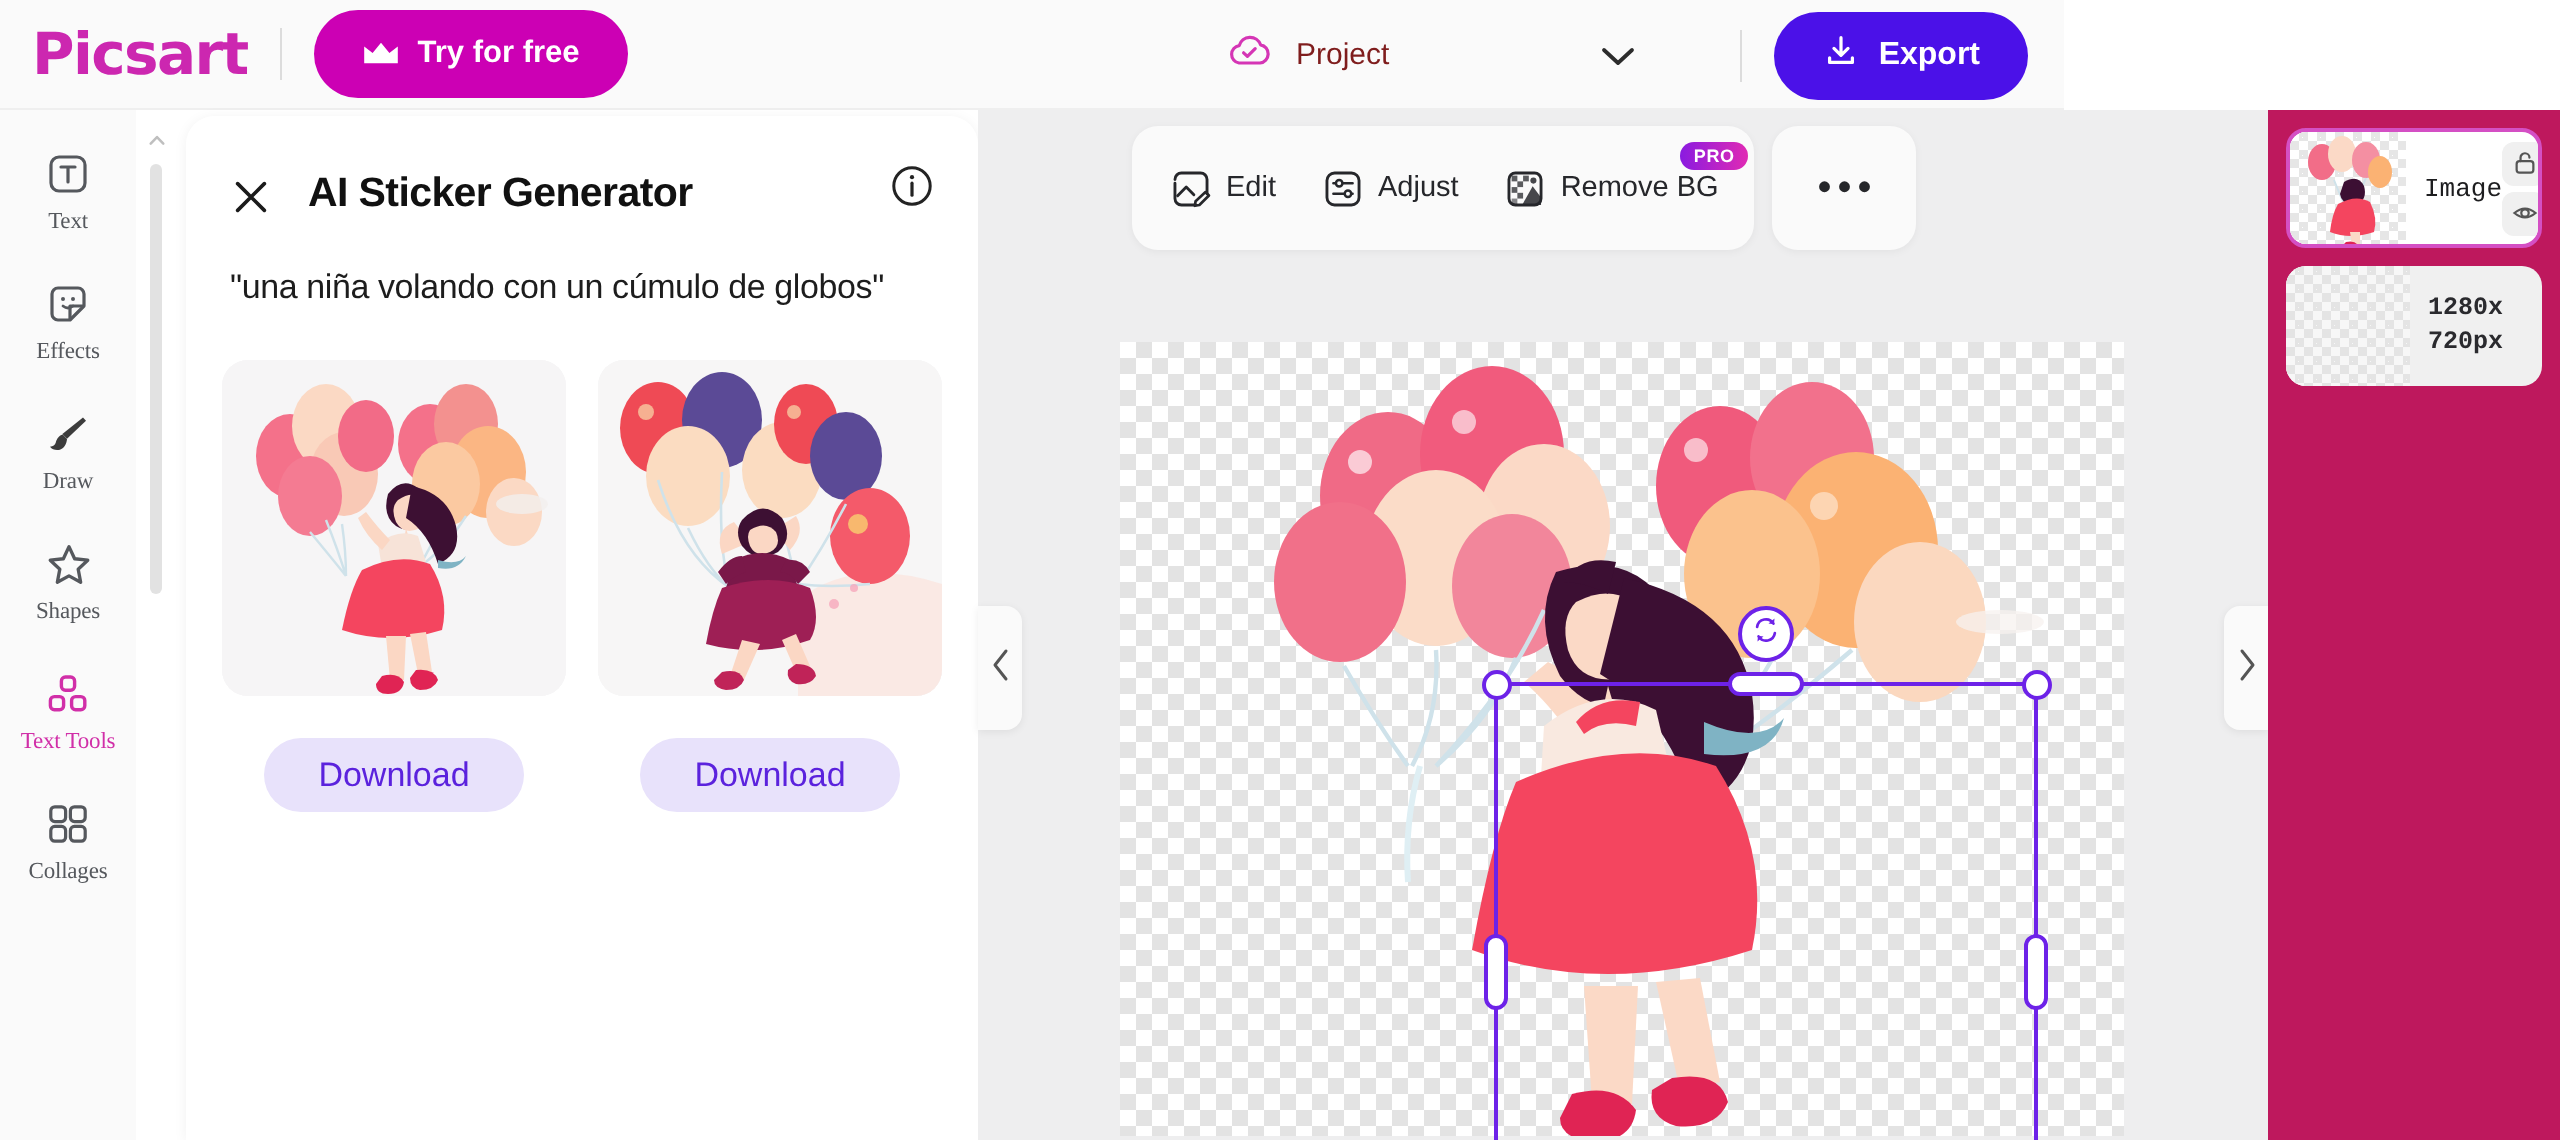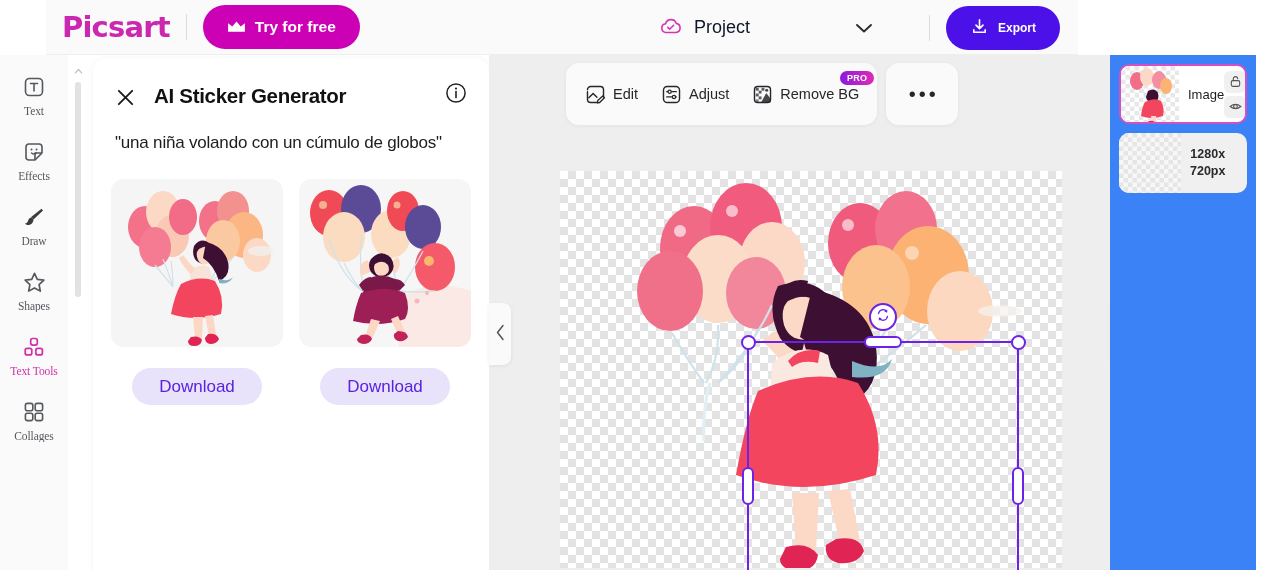--- a/index.html
+++ b/index.html
@@ -8,52 +8,51 @@
     font-family: "Liberation Sans", sans-serif;
     background: #ffffff; overflow: hidden;
   }
   #app { position: relative; width: 1280px; height: 570px; }
 
   
   #header {
     position: absolute; left: 0; top: 0; width: 1032px; height: 55px;
     background: #fafafa; display: flex; align-items: center;
     border-bottom: 1px solid #efefef;
-    margin-left: 46px;
   }
   .logo {
     margin-left: 16px; font-size: 29px; font-weight: 700;
     color: #cc27b0; letter-spacing: -0.8px;
     font-family: "DejaVu Sans", sans-serif;
   }
   .hdr-divider { width: 1px; height: 26px; background: #dcdcdc; margin: 0 16px; }
   .try-free {
     display: flex; align-items: center; gap: 9px;
     background: #cc00b4; color: #fff; border: none;
     border-radius: 22px; height: 44px; padding: 0 24px;
     font-size: 15.5px; font-weight: 700; cursor: pointer;
     font-family: "Liberation Sans", sans-serif;
   }
   .crown { width: 19px; height: 14px; position: relative; }
   .crown svg { display: block; }
   .project-wrap {
     position: absolute; left: 613px; top: 0; height: 55px;
     display: flex; align-items: center; gap: 11px;
   }
-  .project-name { font-size: 18px; color: #0f172a; }
+  .project-name { font-size: 15px; color: #7f1d1d; }
   .chev-down { margin-left: 93px; cursor: pointer; display: flex; }
   .hdr-right {
     position: absolute; right: 18px; top: 0; height: 55px;
     display: flex; align-items: center;
   }
   .export-btn {
     display: flex; align-items: center; gap: 9px;
     background: #4b11e8; color: #fff; border: none;
     border-radius: 22px; height: 44px; padding: 0 24px;
-    font-size: 12px; font-weight: 700; cursor: pointer;
+    font-size: 16px; font-weight: 700; cursor: pointer;
     font-family: "Liberation Sans", sans-serif;
   }
 
   
   #sidebar {
     position: absolute; left: 0; top: 55px; width: 68px; height: 515px;
     background: #fafafa; display: flex; flex-direction: column;
     align-items: center; padding-top: 18px; font-family: Liberation Serif, serif;
   }
   .side-item {
@@ -177,22 +176,22 @@
     position: absolute; width: 22px; height: 62px; background: #fafafa;
     display: flex; align-items: center; justify-content: center;
     cursor: pointer; color: #6a6a6a; font-size: 15px;
     box-shadow: 0 1px 4px rgba(0,0,0,0.07);
   }
   #nav-left  { left: 0px;  top: 248px; border-radius: 0 8px 8px 0; }
   #nav-right { right: 0px; top: 248px; border-radius: 8px 0 0 8px; }
 
   
   #layers {
-    position: absolute; left: 1110px; top: 55px; width: 146px; height: 515px;
-    background: #3b82f6; padding: 9px;
+    position: absolute; left: 1134px; top: 55px; width: 146px; height: 515px;
+    background: #be185d; padding: 9px; font-family: Liberation Mono, monospace;
   }
   .layer-row {
     display: flex; align-items: center; border-radius: 10px;
     height: 60px; cursor: pointer; position: relative; overflow: hidden;
   }
   .layer-row.selected { border: 2px solid #d44fc4; background: #fff; }
   .layer-thumb {
     width: 58px; height: 100%; flex: none;
     background-color: #fff;
     background-image:

